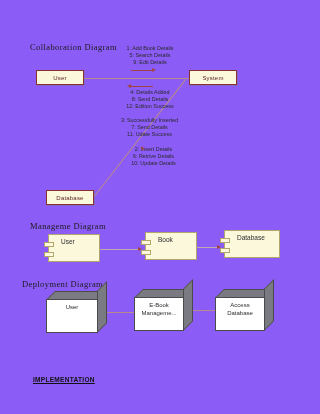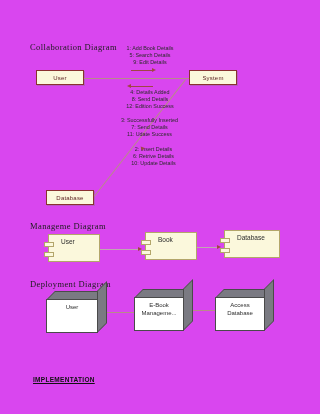--- a/index.html
+++ b/index.html
@@ -12,21 +12,21 @@
     width: 320px;
     height: 414px;
     position: relative;
     overflow: hidden;
     font-family: "Liberation Serif", serif;
     color: #1a1a1a;
   }
   .page {
     position: absolute;
     inset: 0;
-    background: #d946ef;
+    background: #8b5cf6;
   }
   
   .section-heading {
     position: absolute;
     font-family: "Liberation Serif", serif;
     font-size: 8.5px;
     letter-spacing: 0.4px;
     color: #1c1c1c;
     white-space: nowrap;
   }
@@ -253,21 +253,21 @@
     <span class="lug b"></span>
     <span class="clbl">Database</span>
   </div>
 
   <div class="comp-line" style="left:100px; top:249px; width:40px;"></div>
   <div class="arrow-head right" style="left:138px; top:246.8px;"></div>
 
   <div class="comp-line" style="left:197px; top:247px; width:22px;"></div>
   <div class="arrow-head right" style="left:217px; top:244.8px;"></div>
 
-  <div class="section-heading" style="left:30px; top:279px;">Deployment  Diagram</div>
+  <div class="section-heading" style="left:22px; top:279px;">Deployment  Diagram</div>
 
   <div class="node3d" style="left:46px; top:291px; width:52px; height:42px;">
     <span class="top"></span>
     <span class="side"></span>
     <span class="face"></span>
     <span class="nlbl">User</span>
   </div>
 
   <div class="node3d" style="left:134px; top:289px; width:50px; height:42px;">
     <span class="top"></span>

